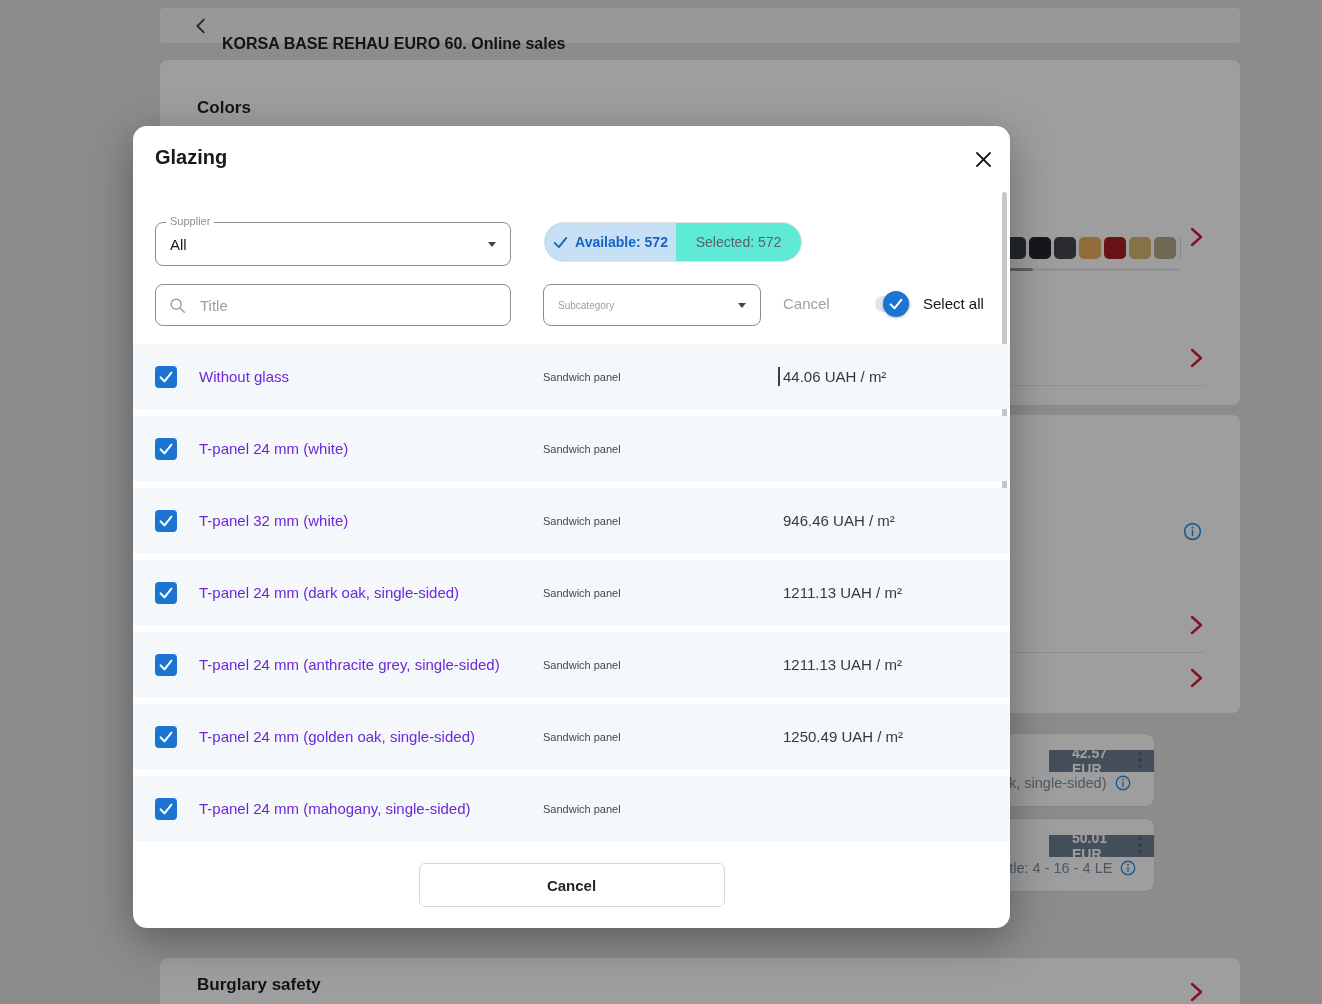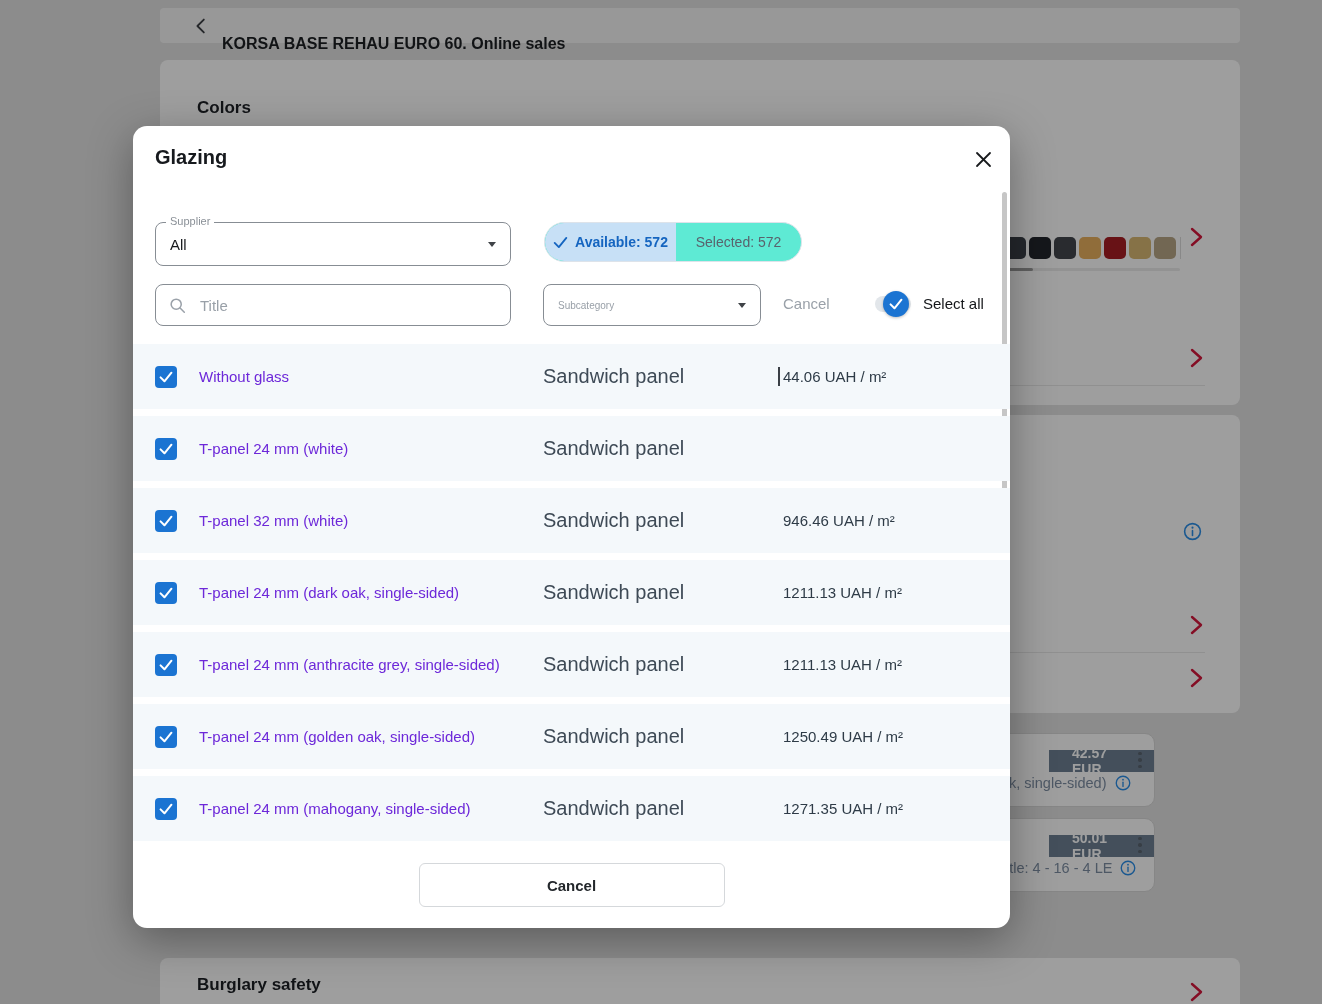--- a/index.html
+++ b/index.html
@@ -83,21 +83,21 @@
     box-shadow:0 1px 3px rgba(0,0,0,.25); cursor:pointer; }
   .selall-lbl { position:absolute; left:790px; top:169px; font-size:15px; color:#141619; }
 
   .rows { position:absolute; left:0; top:218px; width:100%; }
   .row { position:relative; height:65px; margin-bottom:7px; background:var(--row-bg,#f4f8fb); }
   .row .cb { position:absolute; left:22px; top:21.5px; width:22px; height:22px; border-radius:4px;
     background:var(--checkbox-blue,#1b74d2); display:flex; align-items:center; justify-content:center; cursor:pointer; }
   .row .rt { position:absolute; left:66px; top:0; height:100%; display:flex; align-items:center;
     font-size:15px; color:#6d28d9; }
   .row .rs { position:absolute; left:410px; top:0; height:100%; display:flex; align-items:center;
-    font-size:20px; color:#3e4a56; }
+    font-size:11px; color:#3e4a56; }
   .row .rp { position:absolute; left:650px; top:0; height:100%; display:flex; align-items:center;
     font-size:15px; color:#2e3b47; }
   .row .cursor { position:absolute; left:645px; top:23px; width:1.5px; height:19px; background:#3a3f45; }
 
   .footer { position:absolute; left:0; top:737px; width:100%; display:flex; justify-content:center; }
   .btn { height:44px; border-radius:6px; display:flex; align-items:center; justify-content:center;
     font-size:15px; cursor:pointer; }
   .btn-cancel { width:306px; background:#fff; border:1px solid #d5d8db; color:#23272b; font-weight:700; }
   .btn-save { width:307px; background:var(--accent-red,#b4122d); border:none; color:#fff; font-weight:700; }
 
@@ -332,20 +332,19 @@
   </div>
 
   <div class="row">
     <span class="cb">
       <svg width="14" height="12" viewBox="0 0 18 15" fill="none">
         <polyline points="2,8 7,13 16,2" stroke="#ffffff" stroke-width="2.6" stroke-linecap="round" stroke-linejoin="round"></polyline>
       </svg>
     </span>
     <span class="rt">T-panel 24 mm (mahogany, single-sided)</span>
     <span class="rs">Sandwich panel</span>
-    <span class="rp">1271.35 UAH / m²</span>
   </div>
 </div>
 
   <div class="footer">
     <button class="btn btn-cancel">Cancel</button>
   </div>
 </div>
 
 </body></html>

